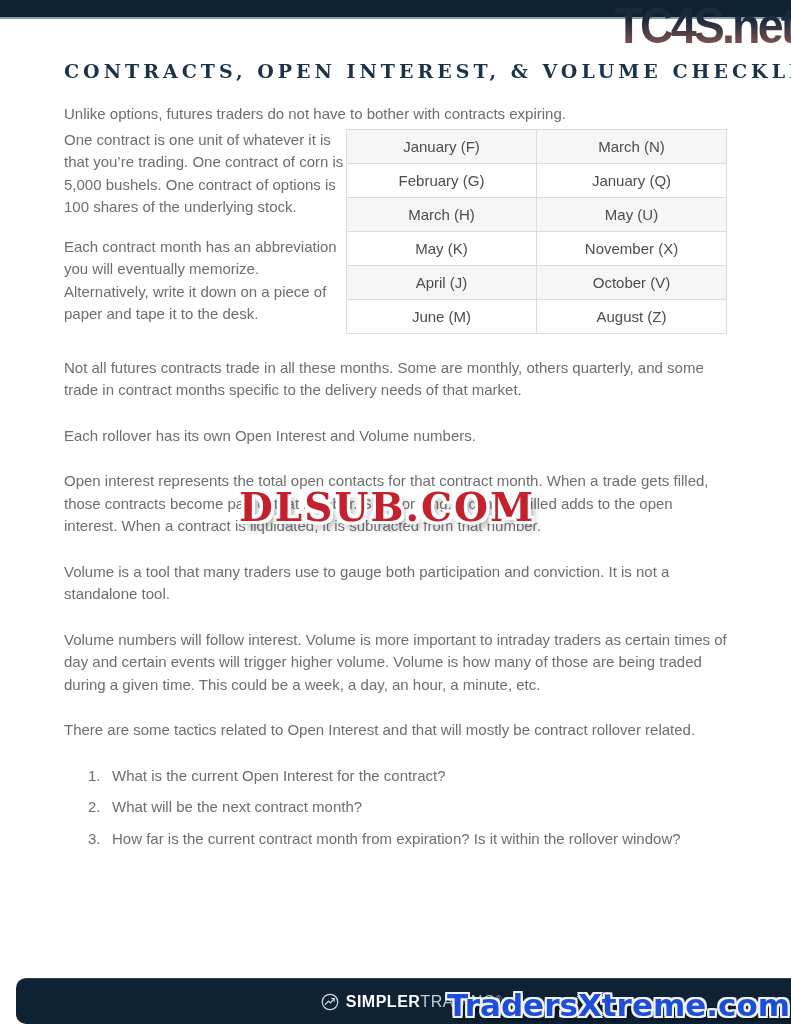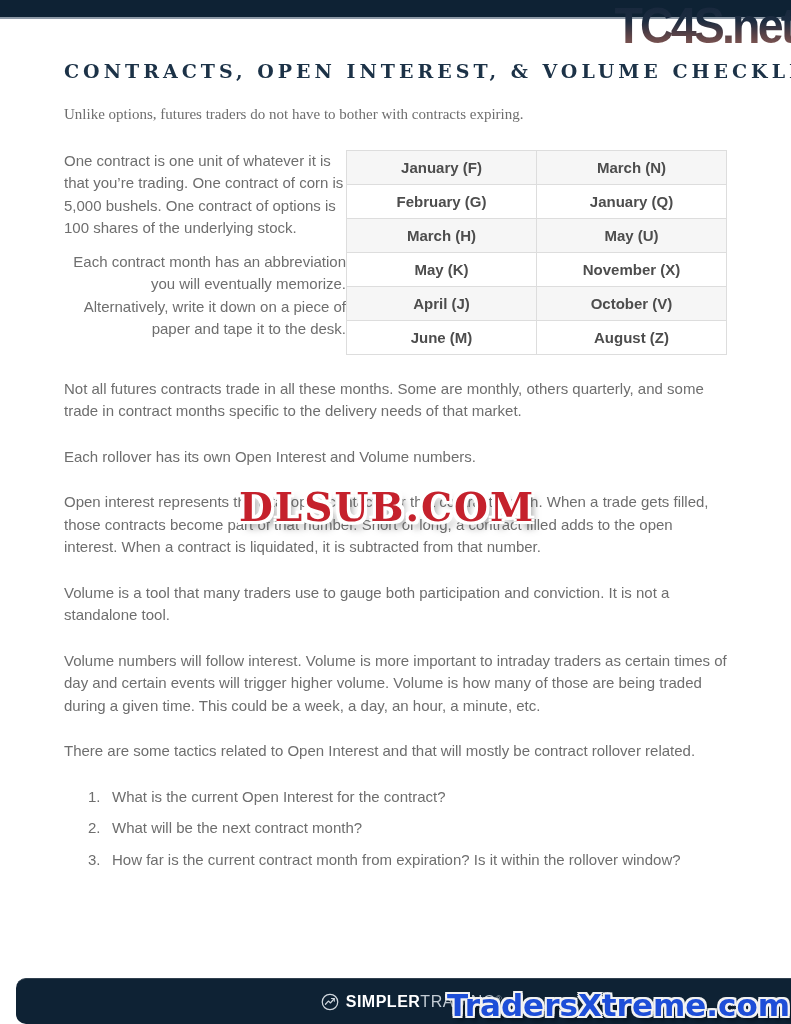--- a/index.html
+++ b/index.html
@@ -82,44 +82,44 @@
     color: #1c3247;
     margin-bottom: 21px;
     white-space: nowrap;
   }
   p.body-text {
     font-size: 15px;
     line-height: 22.5px;
     color: #6e6e6e;
     margin-bottom: 23px;
   }
-  p.intro { margin-bottom: 24px; font-family: Liberation Serif, serif; }
+  p.intro { margin-bottom: 3px; }
 
   
   .two-col {
     display: flex;
     align-items: flex-start;
     margin-bottom: 23px;
   }
   .left-col { width: 282px; }
-  .left-col p.body-text { margin-bottom: 11px; }
-  .left-col p.body-text:last-child { margin-bottom: 0; text-align: right; }
+  .left-col p.body-text { margin-bottom: 17px; }
+  .left-col p.body-text:last-child { margin-bottom: 0; }
 
   table.months {
     margin-left: auto;
     width: 381px;
     border-collapse: collapse;
   }
   table.months td {
     width: 50%;
     height: 34px;
     border: 1px solid #dddddd;
     text-align: center;
     vertical-align: middle;
-    font-weight: bold;
+    font-weight: normal;
     font-size: 15px;
     color: #4d4d4d;
   }
   table.months tr:nth-child(odd) td { background: #f6f6f6; }
   table.months tr:nth-child(even) td { background: #ffffff; }
 
   
   .checklist { margin-top: 0; }
   .check-item {
     display: flex;

